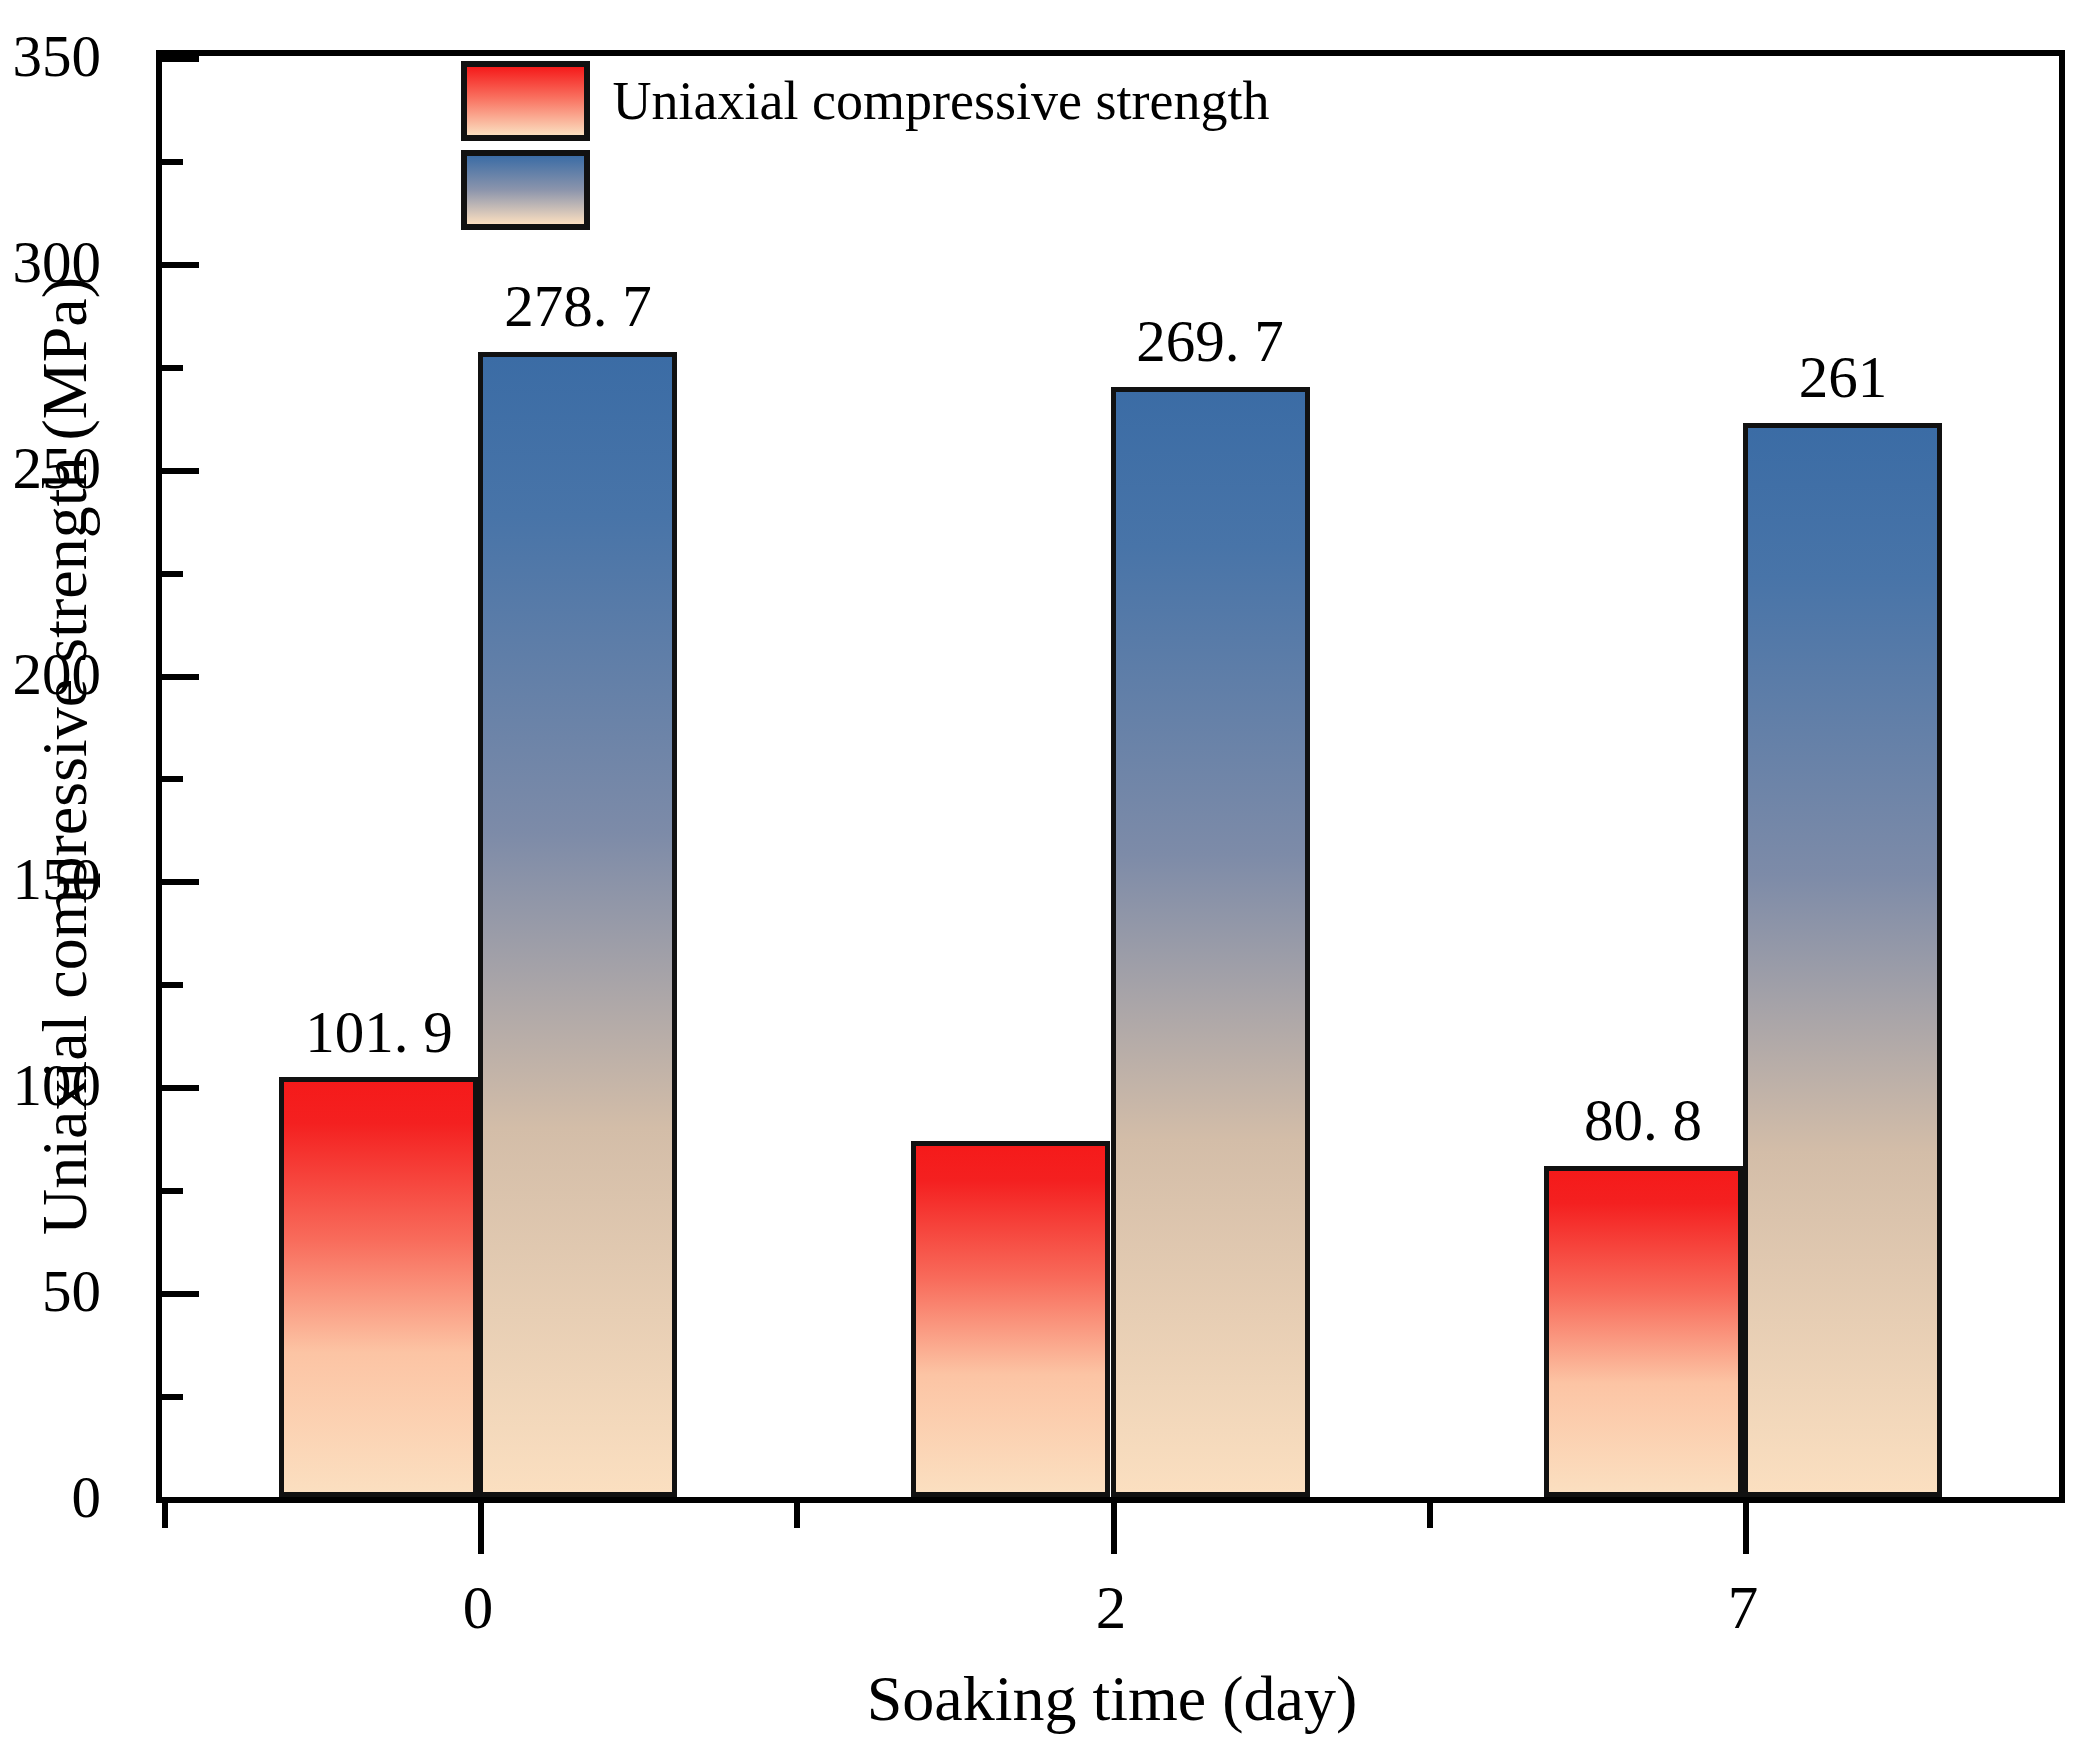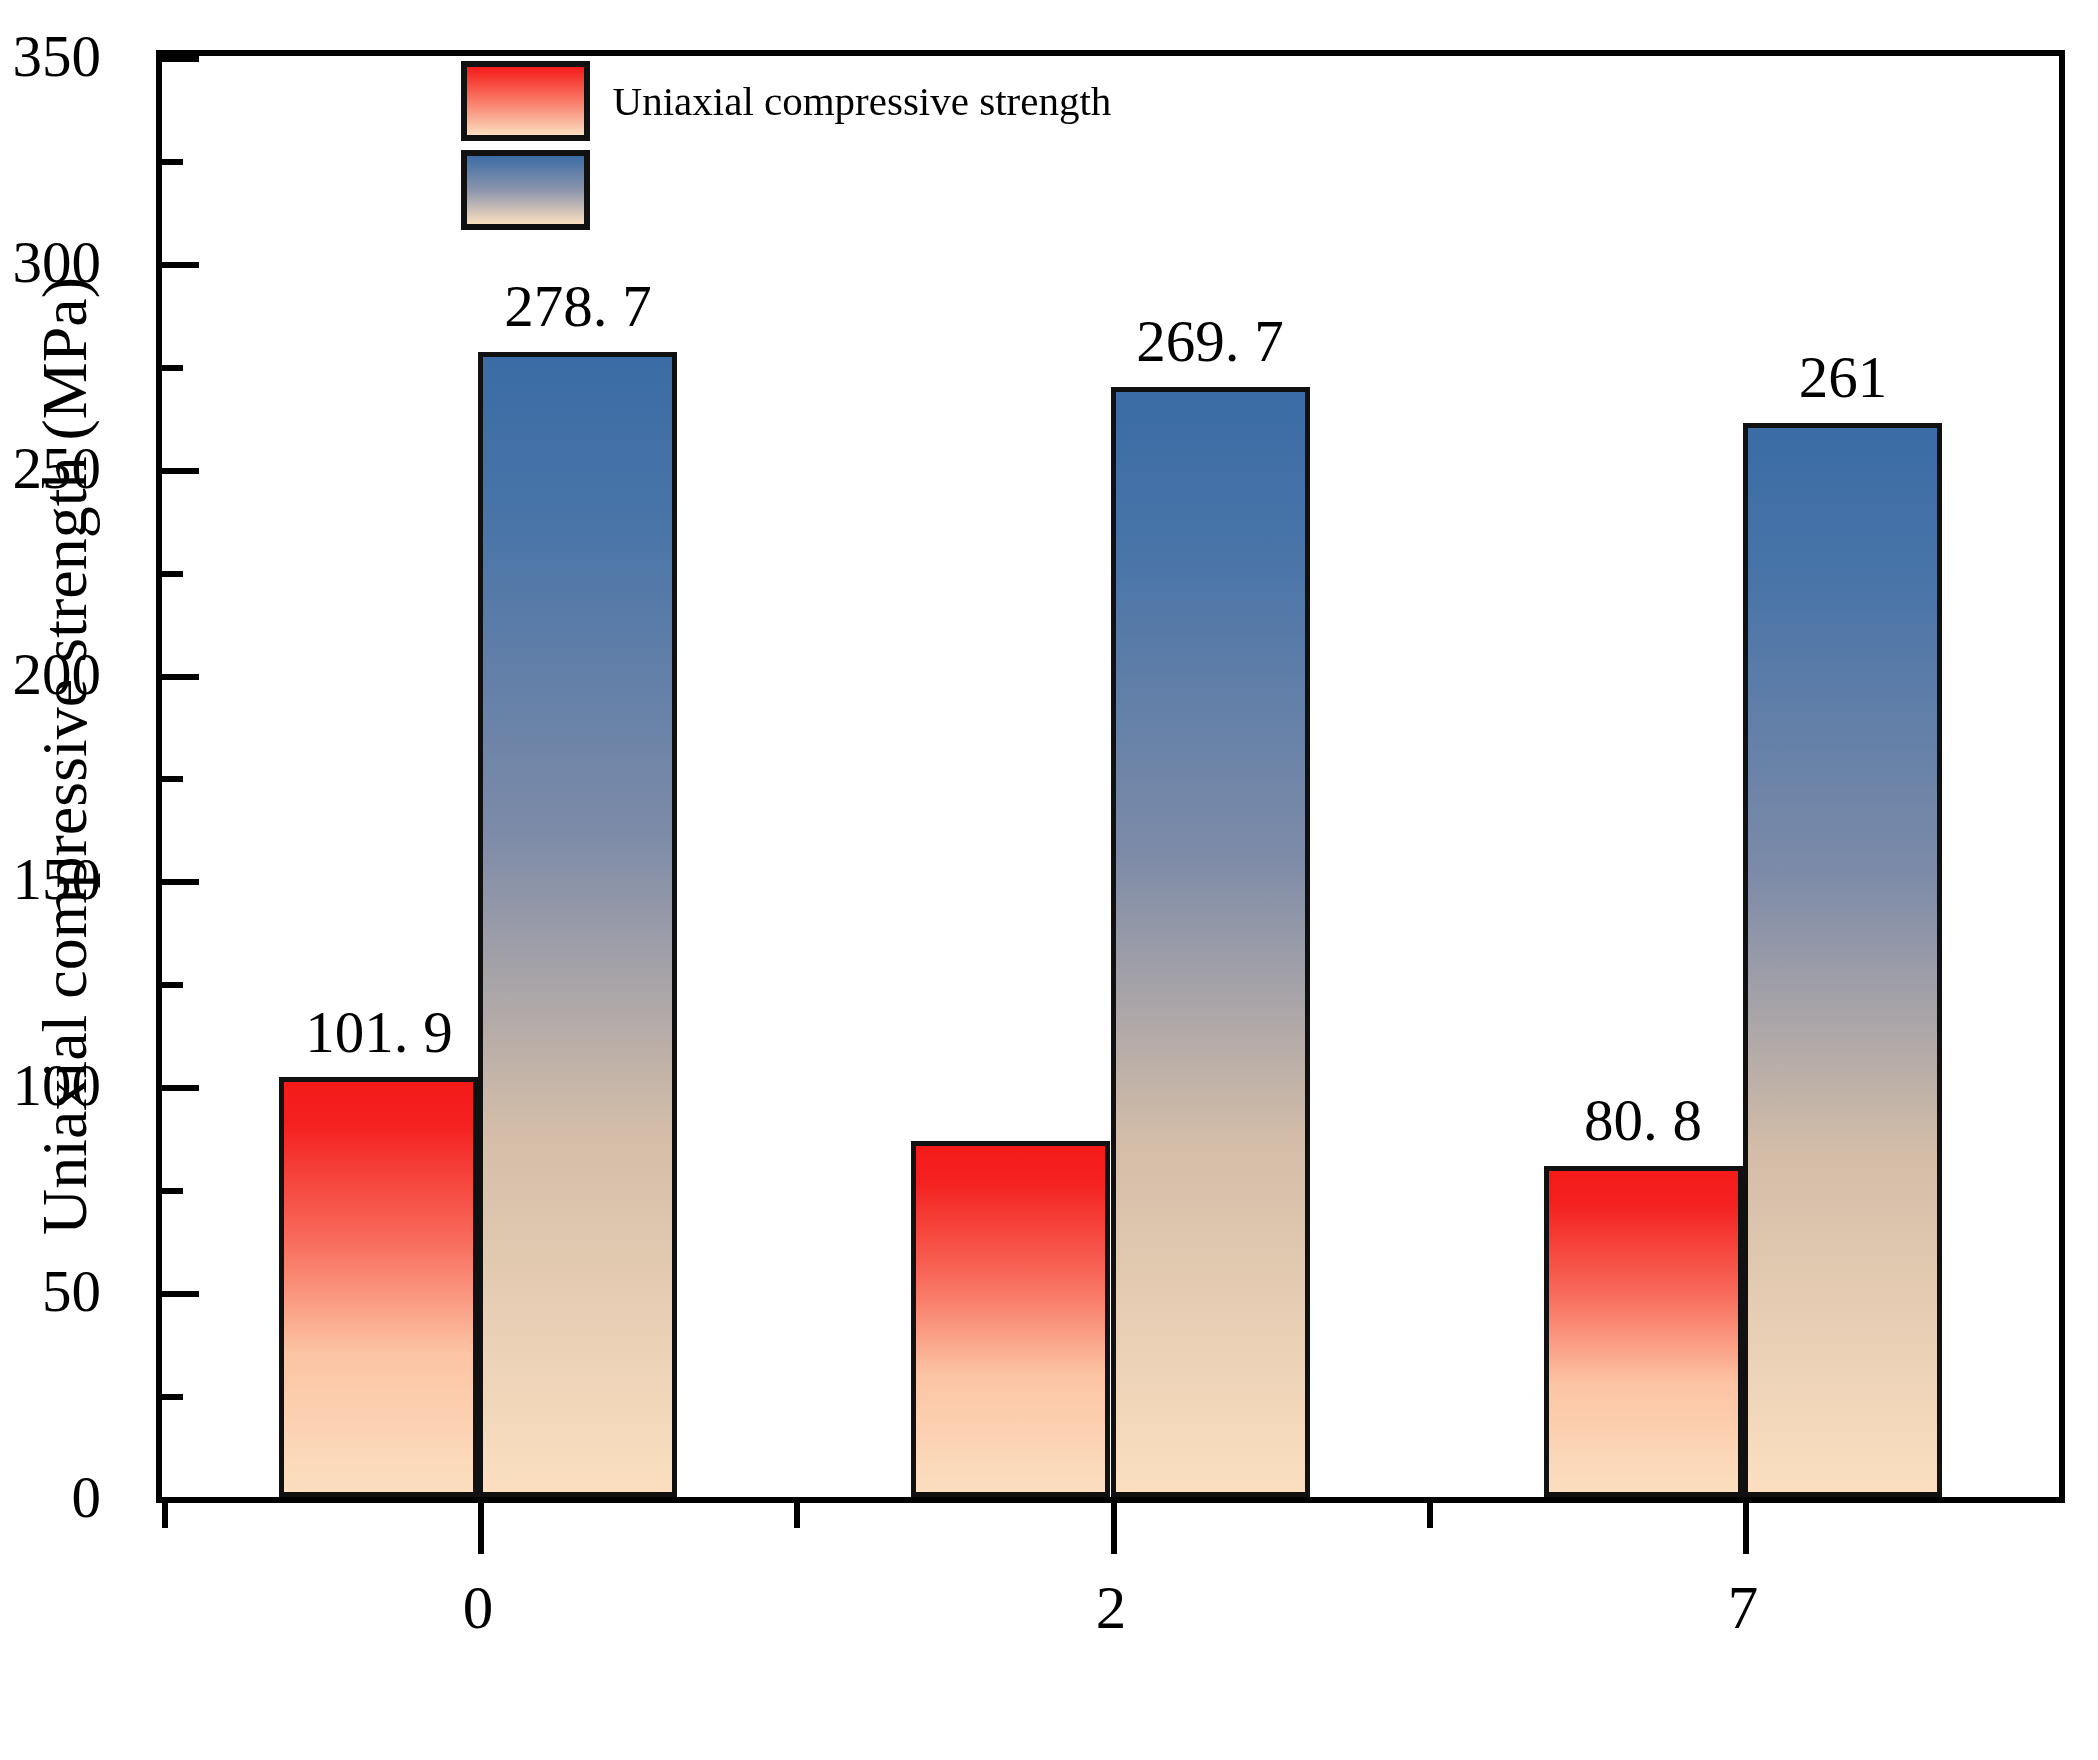--- a/index.html
+++ b/index.html
@@ -59,28 +59,29 @@
 
   
   #legend{
     position:absolute;left:461px;top:61px;
     display:flex;flex-direction:column;gap:8.7px;
   }
   .legend-row{display:flex;align-items:center;gap:22.6px;}
   .swatch{width:129px;height:80px;border:6px solid #111;box-sizing:border-box;}
   .swatch.uni{background:linear-gradient(to bottom,#F51A1A 0%,#F9705F 45%,#FBDFC0 100%);}
   .swatch.tri{background:linear-gradient(to bottom,#3B6CA5 0%,#8C95AC 50%,#FBDFC0 100%);}
-  .legend-text{font-size:41px;line-height:1;white-space:nowrap;}
+  .legend-text{font-size:54px;line-height:1;white-space:nowrap;}
 </style>
 </head>
 <body>
 
 <div id="figure">
 
   <div id="ylabel">Uniaxial compressive strength (MPa)</div>
+  <div id="xlabel">Soaking time (day)</div>
 
   <div id="plot">
     <div id="canvas">
         <div class="ytick major" style="top: 1441px;"></div>
         <div class="ytlabel" style="top: 1441px;">0</div>
         <div class="ytick major" style="top: 1235px;"></div>
         <div class="ytlabel" style="top: 1235px;">50</div>
         <div class="ytick major" style="top: 1029px;"></div>
         <div class="ytlabel" style="top: 1029px;">100</div>
         <div class="ytick major" style="top: 823px;"></div>

